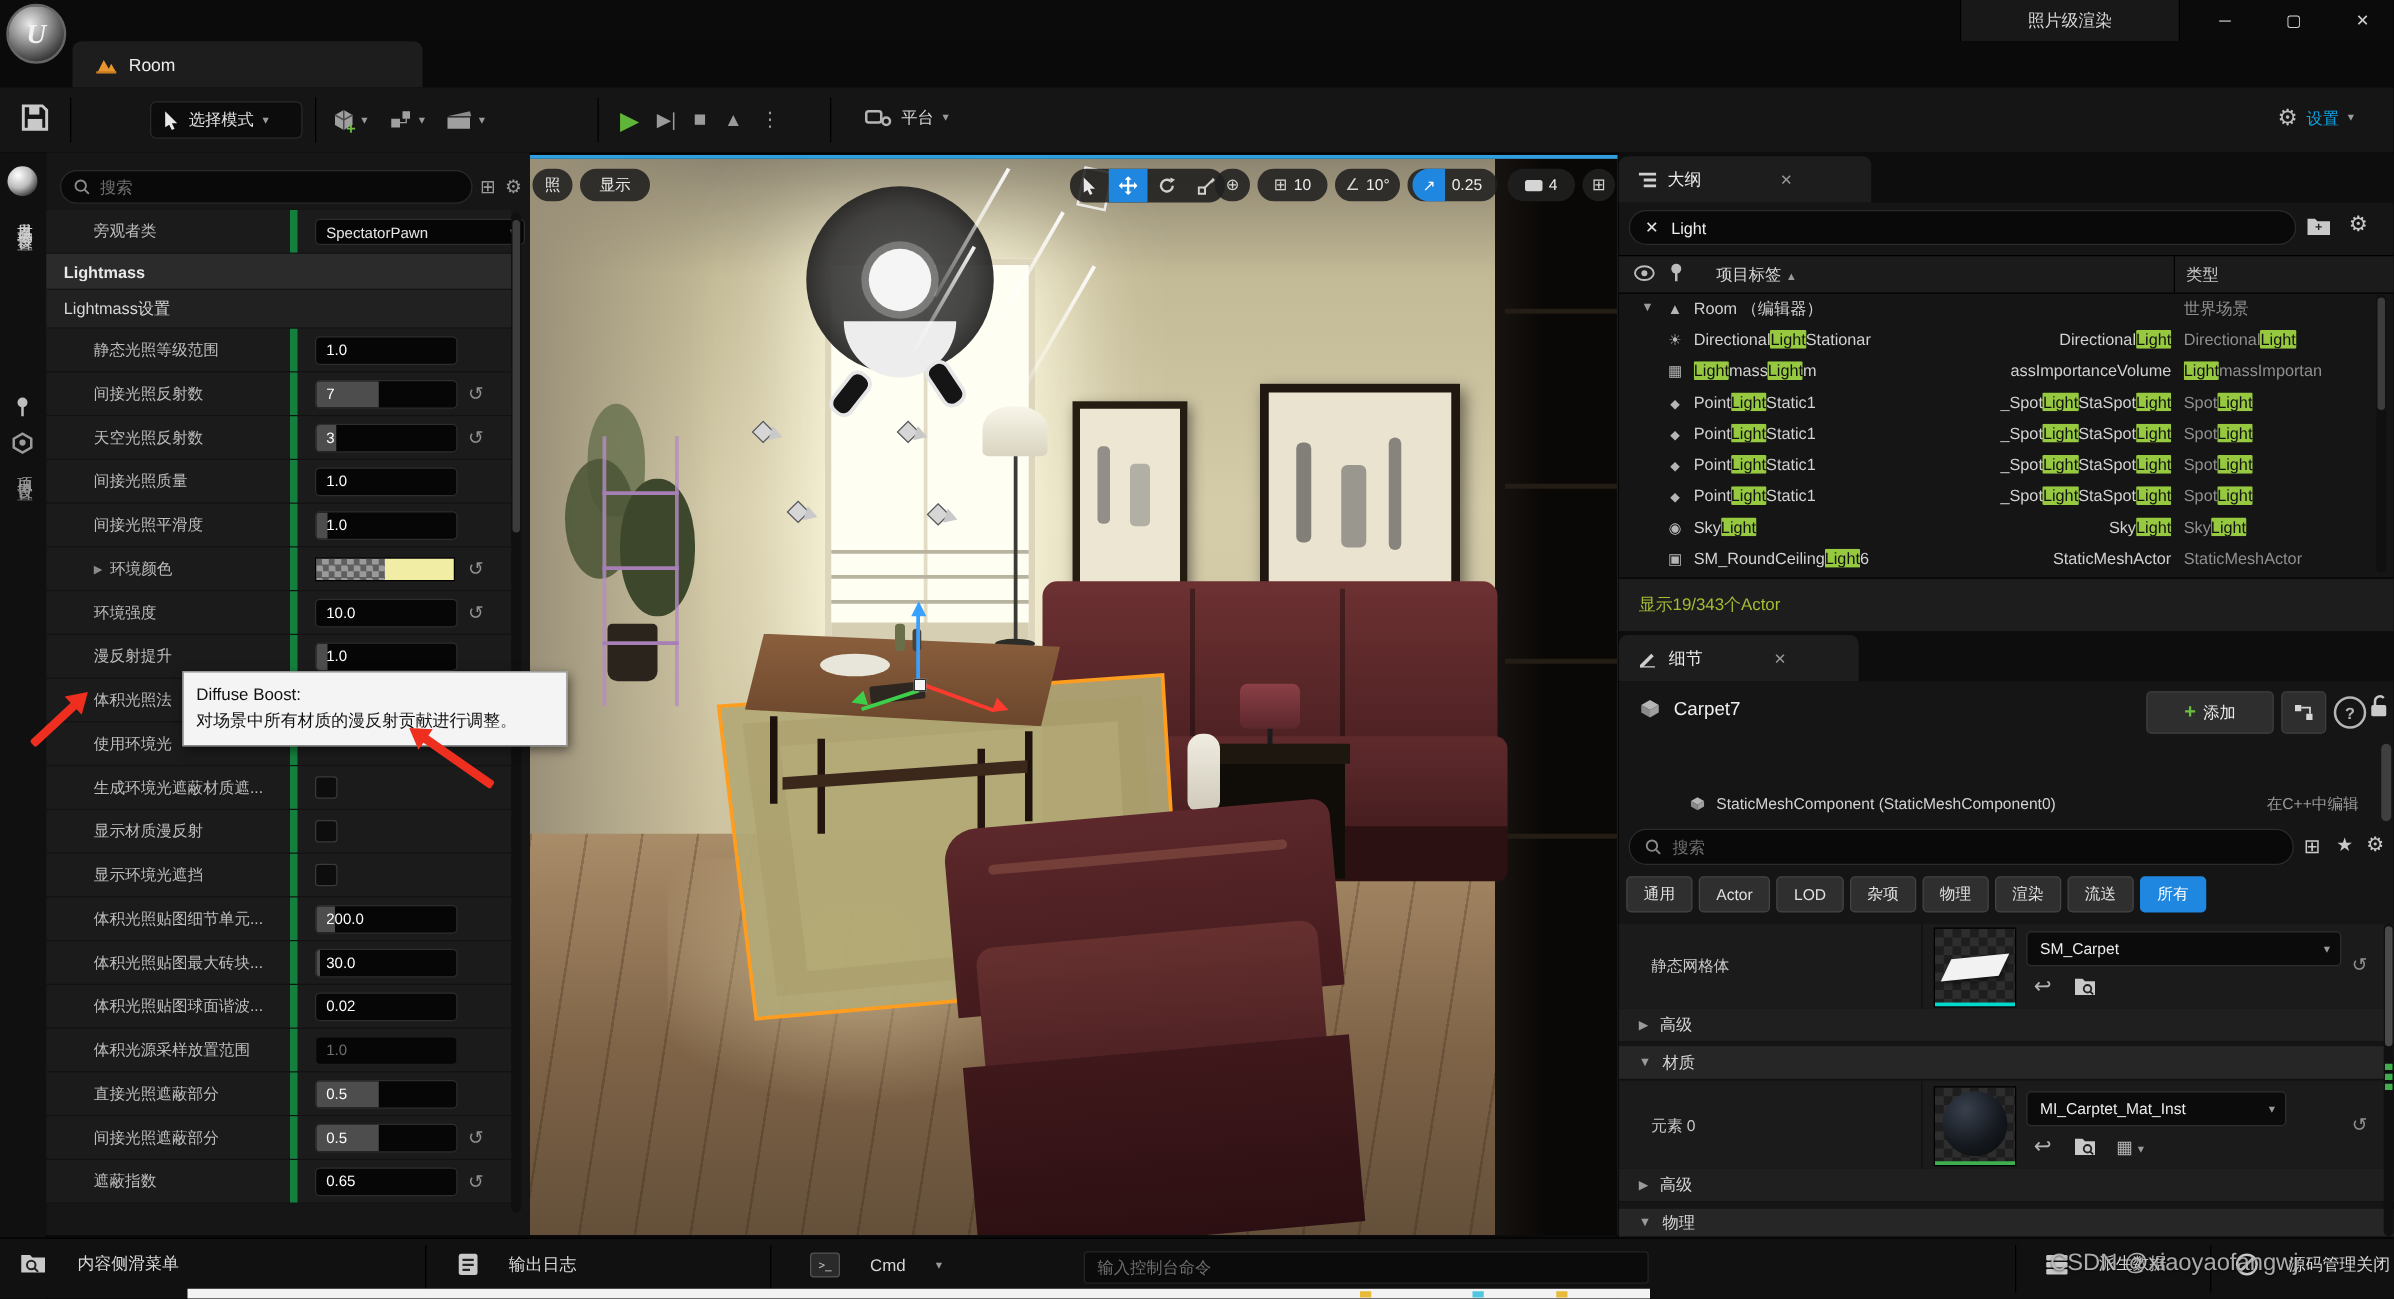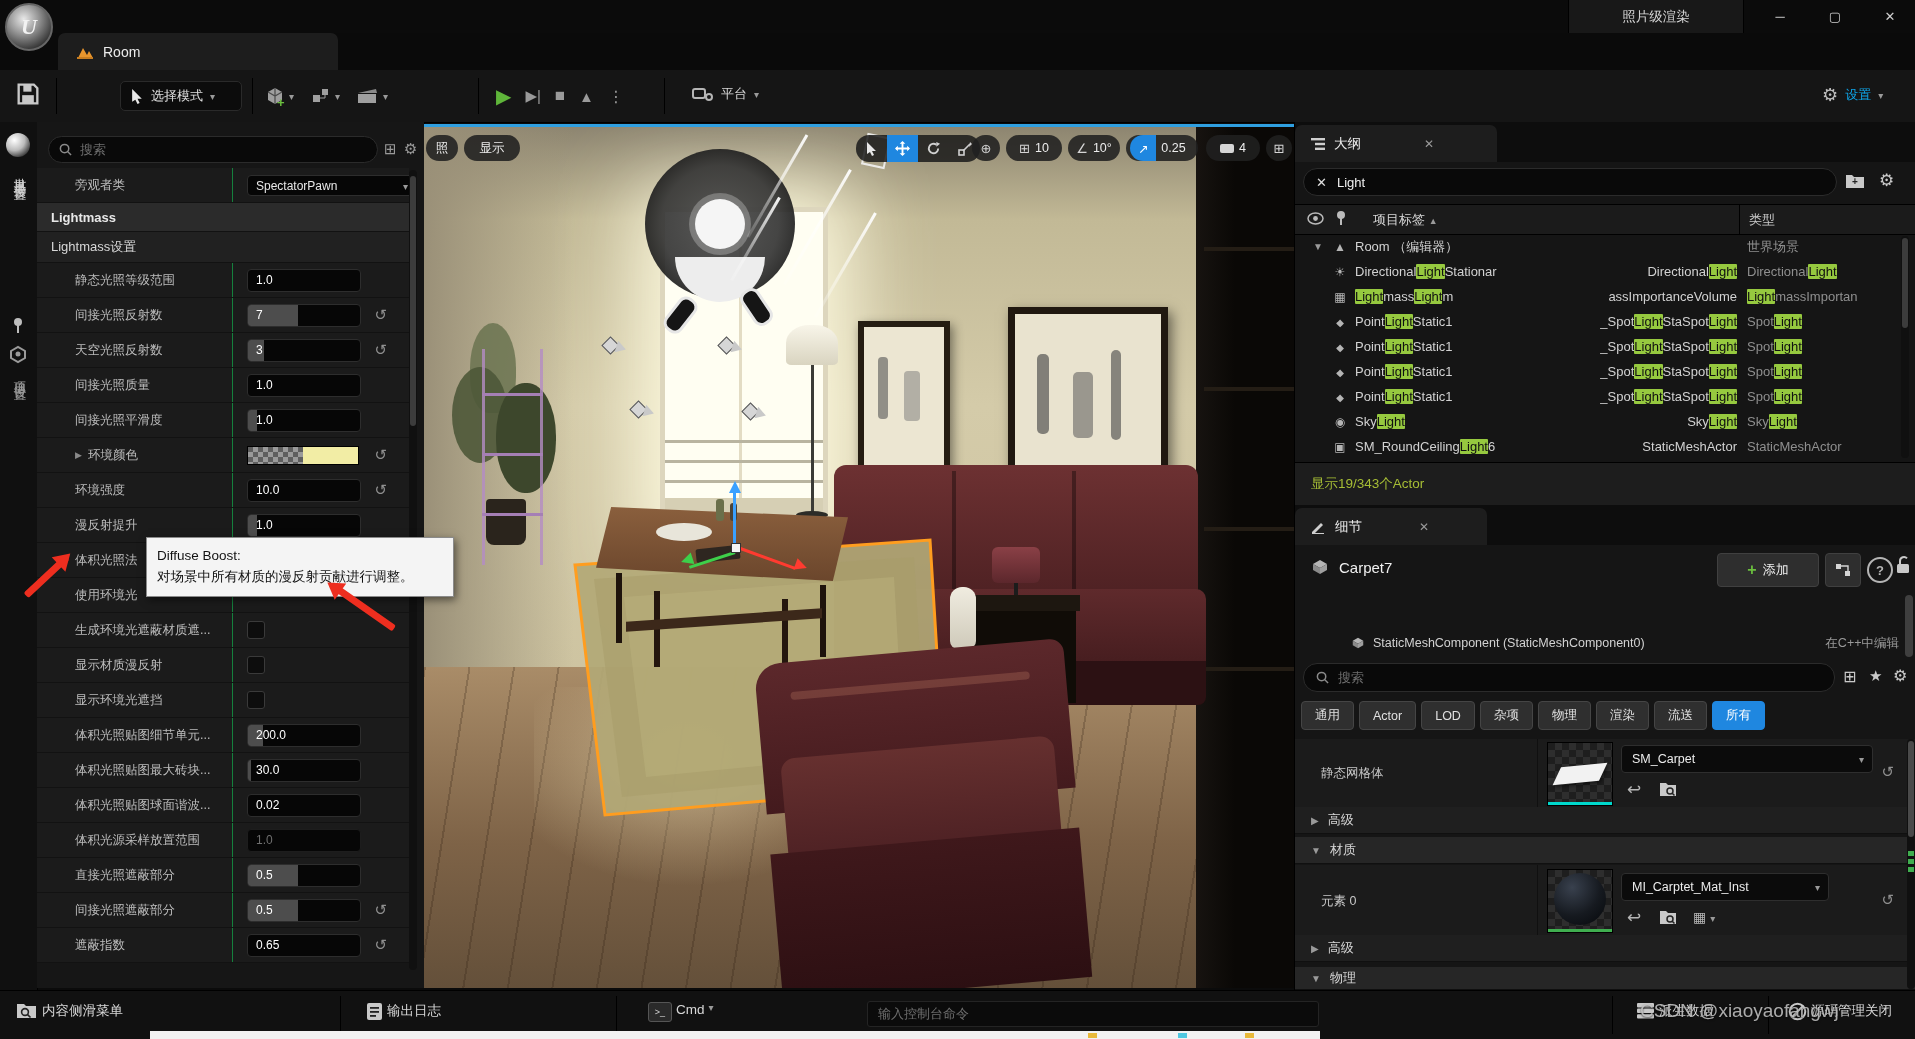--- a/index.html
+++ b/index.html
@@ -26,21 +26,21 @@
   .vtext{writing-mode:vertical-rl;text-orientation:upright;letter-spacing:2px;font-size:12.5px;color:#cfcfcf;}
   
   #wpanel{left:37px;top:122px;width:387px;height:866px;background:#161616;border-right:1px solid #000;}
   #wsearch{left:48px;top:136px;width:330px;height:27px;background:#090909;border:1px solid #2b2b2b;border-radius:14px;display:flex;align-items:center;gap:8px;padding:0 10px;box-sizing:border-box;color:#6f6f6f;}
   #wrows{left:37px;top:168px;width:372px;}
   .wrow{position:relative;height:34px;background:#1b1b1b;border-bottom:1px solid #121212;display:flex;align-items:center;}
   .wrow[data-kind="section"]{height:28px;background:#2b2b2b;font-weight:bold;color:#e8e8e8;}
   .wrow[data-kind="subsection"]{height:30px;background:#212121;color:#d8d8d8;}
   .wlabel{padding-left:38px;width:157px;color:#bdbdbd;font-size:12.5px;white-space:nowrap;overflow:hidden;display:flex;align-items:center;gap:6px;}
   .wrow[data-kind="section"] .wlabel,.wrow[data-kind="subsection"] .wlabel{width:auto;padding-left:14px;color:inherit;font-size:13px;}
-  .wval{position:absolute;left:195px;top:0;bottom:0;display:flex;align-items:center;border-left:1px solid #15803d;padding-left:14px;width:176px;}
+  .wval{position:absolute;left:195px;top:0;bottom:0;display:flex;align-items:center;border-left:6px solid #15803d;padding-left:14px;width:176px;}
   .fld{position:relative;width:112px;height:21px;background:#060606;border:1px solid #2d2d2d;border-radius:4px;overflow:hidden;}
   .fld .fill{position:absolute;left:0;top:0;bottom:0;width:0;background:#4d4d4d;}
   .fld .v{position:relative;padding-left:8px;font-size:12px;color:#fff;line-height:21px;}
   .fld[data-disabled="true"]{border-color:#1d1d1d;} .fld[data-disabled="true"] .v{color:#6f6f6f;}
   .ddown{position:relative;width:168px;height:21px;background:#060606;border:1px solid #2d2d2d;border-radius:4px;color:#e8e8e8;font-size:12px;line-height:21px;padding-left:8px;box-sizing:border-box;}
   .ddown .caret{position:absolute;right:6px;top:0;line-height:21px;}
   .cb{width:16px;height:16px;background:#0d0d0d;border:1px solid #3a3a3a;border-radius:3px;display:flex;align-items:center;justify-content:center;font-size:11px;color:#fff;}
   .cb[data-on="true"]{background:#1f87e0;border-color:#1f87e0;}
   .swatch{width:110px;height:17px;border:1px solid #000;display:flex;}
   .swatch .chk{width:50%;background:repeating-conic-gradient(#9a9a9a 0% 25%, #5f5f5f 0% 50%) 0 0/10px 10px;}
@@ -80,21 +80,21 @@
   #details{left:1294px;top:505px;width:621px;height:534px;background:#151515;border-left:1px solid #000;}
   .pill{height:29px;border-radius:4px;background:#2f2f2f;border:1px solid #454545;color:#e0e0e0;display:flex;align-items:center;justify-content:center;font-size:12.5px;padding:0 13px;box-sizing:border-box;}
   .pill[data-active="true"]{background:#1f87e0;border-color:#1f87e0;color:#fff;}
   .asset-dd{position:relative;background:#0b0b0b;border:1px solid #2e2e2e;border-radius:4px;color:#ececec;font-size:12.5px;display:flex;align-items:center;padding:0 10px;box-sizing:border-box;}
   .asset-dd .caret{position:absolute;right:8px;}
   .secrow{position:absolute;left:0;width:100%;height:27px;background:#212121;border-bottom:1px solid #101010;display:flex;align-items:center;gap:9px;padding-left:16px;box-sizing:border-box;color:#d5d5d5;}
   .mini{color:#b5b5b5;font-size:13px;}
   .thumb64{position:absolute;width:64px;height:62px;border:1px solid #000;background:repeating-conic-gradient(#2e2e2e 0% 25%, #1e1e1e 0% 50%) 0 0/14px 14px;}
   
   #statusbar{left:0;top:990px;width:1915px;height:49px;background:#111;border-top:1px solid #000;}
-  .sbitem{display:flex;gap:4px;color:#d8d8d8;font-size:13.5px;}
+  .sbitem{display:flex;align-items:center;gap:24px;color:#d8d8d8;font-size:13.5px;}
   #cmdinput{left:867px;top:1001px;width:452px;height:26px;background:#0b0b0b;border:1px solid #242424;border-radius:3px;color:#6e6e6e;display:flex;align-items:center;padding-left:10px;box-sizing:border-box;font-size:13px;}
   #tooltip{left:146px;top:537px;width:308px;height:60px;background:#f4f4f4;border:1px solid #8a8a8a;box-shadow:2px 3px 8px rgba(0,0,0,.5);color:#111;font-size:13.5px;padding:7px 10px;box-sizing:border-box;z-index:55;line-height:21px;}
   #watermark{left:1640px;top:1000px;width:270px;color:rgba(200,200,200,.85);font-size:19px;z-index:70;text-shadow:0 1px 2px rgba(0,0,0,.6);}
   svg{display:block;}
 </style>
 </head>
 <body>
 
 <div id="app">
 
@@ -924,21 +924,21 @@
 
     <div class="abs" style="left:610px;top:90px;width:8px;height:62px;background:#3f3f3f;border-radius:4px;"></div>
 
     <div class="abs" style="left:56px;top:124px;width:550px;height:28px;display:flex;align-items:center;gap:8px;color:#d2d2d2;font-size:12.5px;">
       <svg width="14" height="12" viewBox="0 0 18 16">
           <path d="M2 5l7-4 7 4-7 4z" fill="#b5b5b5"></path>
           <path d="M2 5v6l7 4V9z" fill="#8a8a8a"></path>
           <path d="M16 5v6l-7 4V9z" fill="#9f9f9f"></path>
         </svg>
       <span>StaticMeshComponent (StaticMeshComponent0)</span>
-      <span style="margin-left:auto;margin-right:2px;color:#9a9a9a;">在C++中编辑</span>
+      <span style="margin-left:auto;margin-right:14px;color:#9a9a9a;">在C++中编辑</span>
     </div>
 
     <div class="abs" style="left:8px;top:158px;width:532px;height:29px;background:#090909;border:1px solid #2b2b2b;border-radius:14px;display:flex;align-items:center;gap:9px;padding:0 12px;box-sizing:border-box;color:#6f6f6f;">
       <svg width="13" height="13" viewBox="0 0 14 14">
           <circle cx="6" cy="6" r="4.5" fill="none" stroke="#8a8a8a" stroke-width="1.6"></circle>
           <line x1="9.5" y1="9.5" x2="13" y2="13" stroke="#8a8a8a" stroke-width="1.6"></line>
         </svg>
       <span>搜索</span>
     </div>
     <span class="abs" style="left:548px;top:162px;color:#c9c9c9;font-size:16px;">⊞</span>

